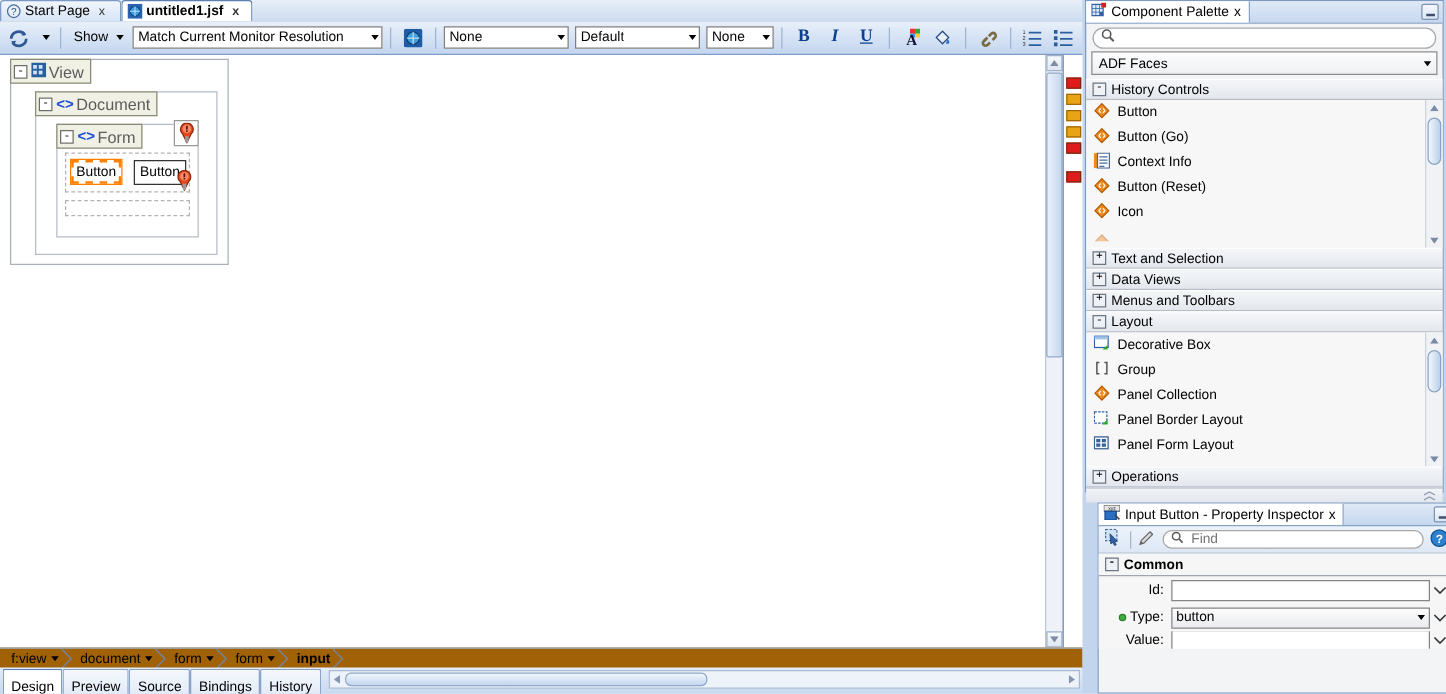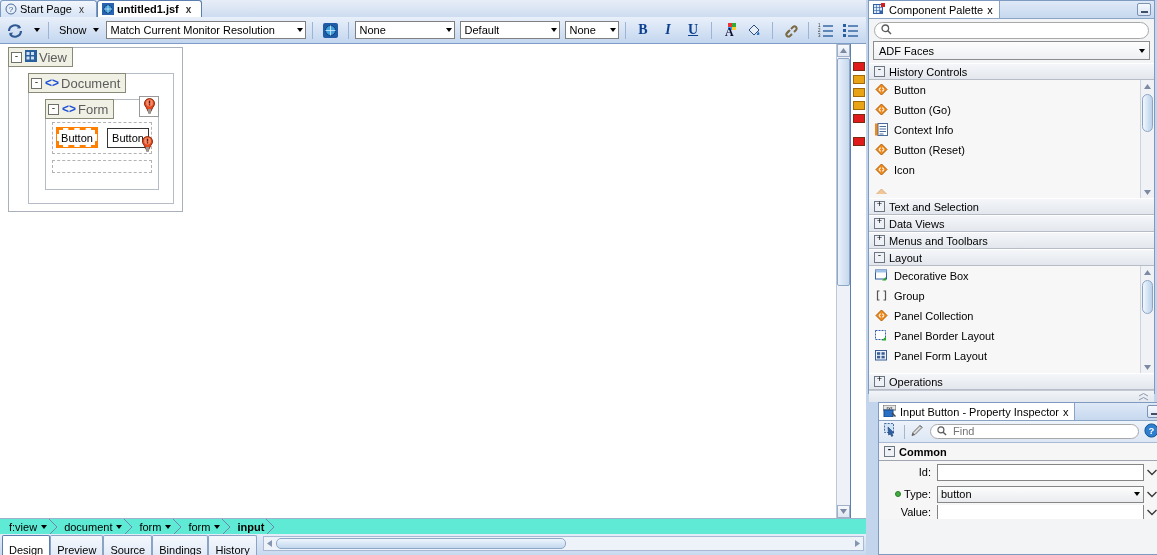--- a/index.html
+++ b/index.html
@@ -67,21 +67,21 @@
   .tagicon{color:#1b4fd8;font-weight:bold;font-size:12px;margin-right:2px;font-family:"Liberation Sans",sans-serif;}
   .dashbox{position:absolute;border:1px dashed #b3b3b3;box-sizing:border-box;}
   .fbtn{position:absolute;box-sizing:border-box;background:#fff;border:1.5px solid #333;
     display:flex;align-items:center;justify-content:center;font-size:11px;color:#000;}
   .fbtn.sel{border:2px dashed #ff8000;outline:1px solid #ff8000;}
   .warnicon{position:absolute;width:13px;height:17px;}
   .warnbox{position:absolute;border:1px solid #999;background:#fff;box-sizing:border-box;}
 
   
   .crumbbar{position:absolute;left:0;top:518px;width:866px;height:16px;
-    background:#5eead4;border-top:1px solid #9fb2cc;display:flex;align-items:center;}
+    background:#a16207;border-top:1px solid #9fb2cc;display:flex;align-items:center;}
   .crumb{position:relative;display:flex;align-items:center;height:14px;padding:0 10px 0 7px;
     font-size:11px;white-space:nowrap;}
   .crumb .ccaret{width:0;height:0;border-left:3.5px solid transparent;border-right:3.5px solid transparent;
     border-top:4px solid #000;margin-left:4px;}
   .crumb .sep{position:absolute;right:-1px;top:-1px;width:9px;height:16px;}
   .crumb.bold{font-weight:bold;}
 
   
   .btmbar{position:absolute;left:0;top:534px;width:866px;height:21px;
     background:linear-gradient(#e4ecf8,#c8d9ef);display:flex;align-items:flex-start;}

